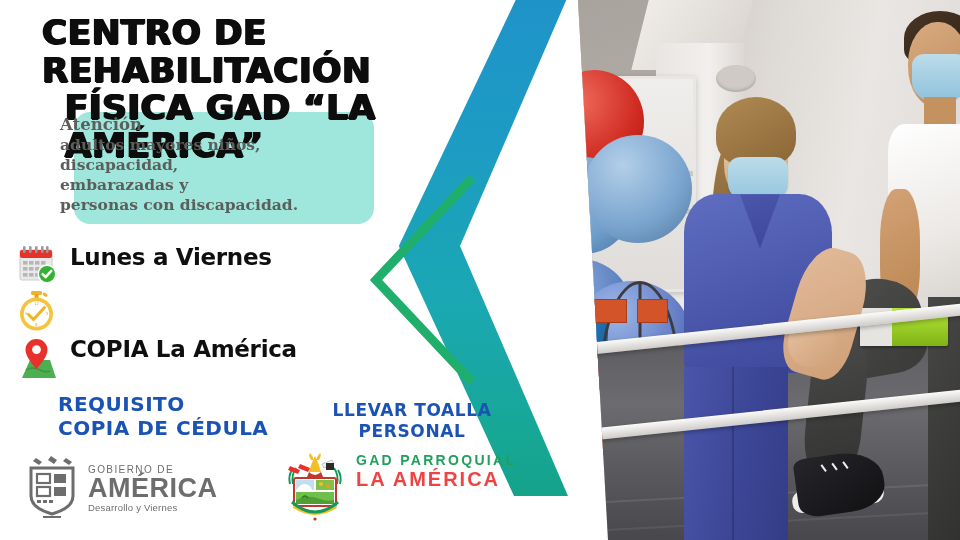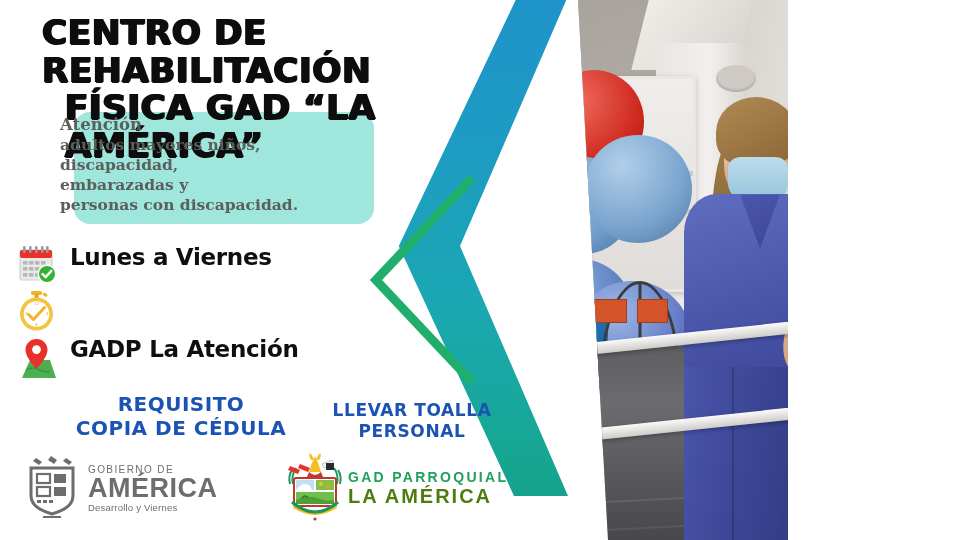--- a/index.html
+++ b/index.html
@@ -4,21 +4,21 @@
 <style>
   * { margin:0; padding:0; box-sizing:border-box; }
   html,body { width:960px; height:540px; overflow:hidden; }
   body {
     font-family:"Liberation Sans", sans-serif;
     background:#ffffff;
     position:relative;
   }
   #poster {
     position:absolute; left:0; top:0;
-    width:788px; height:540px;
+    width:960px; height:540px;
     background:#ffffff;
     overflow:hidden;
   }
 
   
   .photo-wrap {
     position:absolute; left:560px; top:0; width:400px; height:540px;
     clip-path: polygon(18px 0, 100% 0, 100% 100%, 48px 100%);
     overflow:hidden;
   }
@@ -212,44 +212,44 @@
     color:#0f0f0f;
     letter-spacing:-0.3px;
     white-space:nowrap;
   }
 
   
   .req-left {
     position:absolute; left:58px; top:392px; width:246px;
     font-family:"DejaVu Sans", sans-serif;
     font-weight:bold; font-size:20px; line-height:1.2;
-    color:#1a53b4; text-align:center; text-transform:uppercase;
+    color:#1a53b4; text-transform:uppercase;
     letter-spacing:0.5px; z-index:6;
   }
   .req-right {
     position:absolute; left:312px; top:400px; width:200px;
     font-family:"DejaVu Sans", sans-serif;
     font-weight:bold; font-size:17px; line-height:1.25;
     color:#1a53b4; text-align:center; text-transform:uppercase;
     letter-spacing:0.6px; z-index:6;
   }
 
   
   .logo-manabi { position:absolute; left:26px; top:456px; display:flex; align-items:center; gap:10px; z-index:6; }
   .crest-manabi { width:52px; height:64px; position:relative; }
   .manabi-text { font-family:"Liberation Sans", sans-serif; color:#6d6d6d; }
   .manabi-text .t1 { font-size:10px; letter-spacing:1.4px; }
   .manabi-text .t2 { font-size:27px; font-weight:bold; letter-spacing:0.5px; line-height:1; }
   .manabi-text .t3 { font-size:9.5px; letter-spacing:0.2px; }
 
-  .logo-gad { position:absolute; left:282px; top:452px; display:flex; align-items:center; gap:0; z-index:6; }
+  .logo-gad { position:absolute; left:282px; top:452px; display:flex; gap:8px; z-index:6; }
   .crest-gad { width:66px; height:72px; position:relative; }
   .gad-text { font-family:"Liberation Sans", sans-serif; color:#21a05c; font-weight:bold; }
   .gad-text .g1 { font-size:14px; letter-spacing:2.3px; }
-  .gad-text .g2 { font-size:20px; letter-spacing:2px; color:#4d7c0f; line-height:1.15; }
+  .gad-text .g2 { font-size:20px; letter-spacing:2px; color:#ef4444; line-height:1.15; }
 </style>
 </head>
 <body>
 
 <div id="poster">
 
   <div class="photo-wrap">
     <div class="photo">
       <div class="wall-main"></div>
       <div class="wall-panel"></div>
@@ -399,21 +399,21 @@
 
     <div class="row">
       <div class="ico">
         <svg width="46" height="44" viewBox="0 0 46 44">
           <path d="M8 42 L16 24 L36 24 L42 42 Z" fill="#4caf50"></path>
           <path d="M12 34 q7 -4 14 0 q6 3 10 1" fill="none" stroke="#3d9440" stroke-width="1.4"></path>
           <path d="M22.5 3 c-6.2 0 -11 4.8 -11 10.8 c0 8 11 19.2 11 19.2 s11 -11.2 11 -19.2 c0 -6 -4.8 -10.8 -11 -10.8 z" fill="#e8312a"></path>
           <circle cx="22.5" cy="13.6" r="4.4" fill="#ffffff"></circle>
         </svg>
       </div>
-      <div class="txt">GADP La Atención</div>
+      <div class="txt">COPIA La América</div>
     </div>
   </div>
 
   <div class="req-left">
     <div>REQUISITO</div>
     <div>COPIA DE CÉDULA</div>
   </div>
   <div class="req-right">
     <div>LLEVAR TOALLA</div>
     <div>PERSONAL</div>

